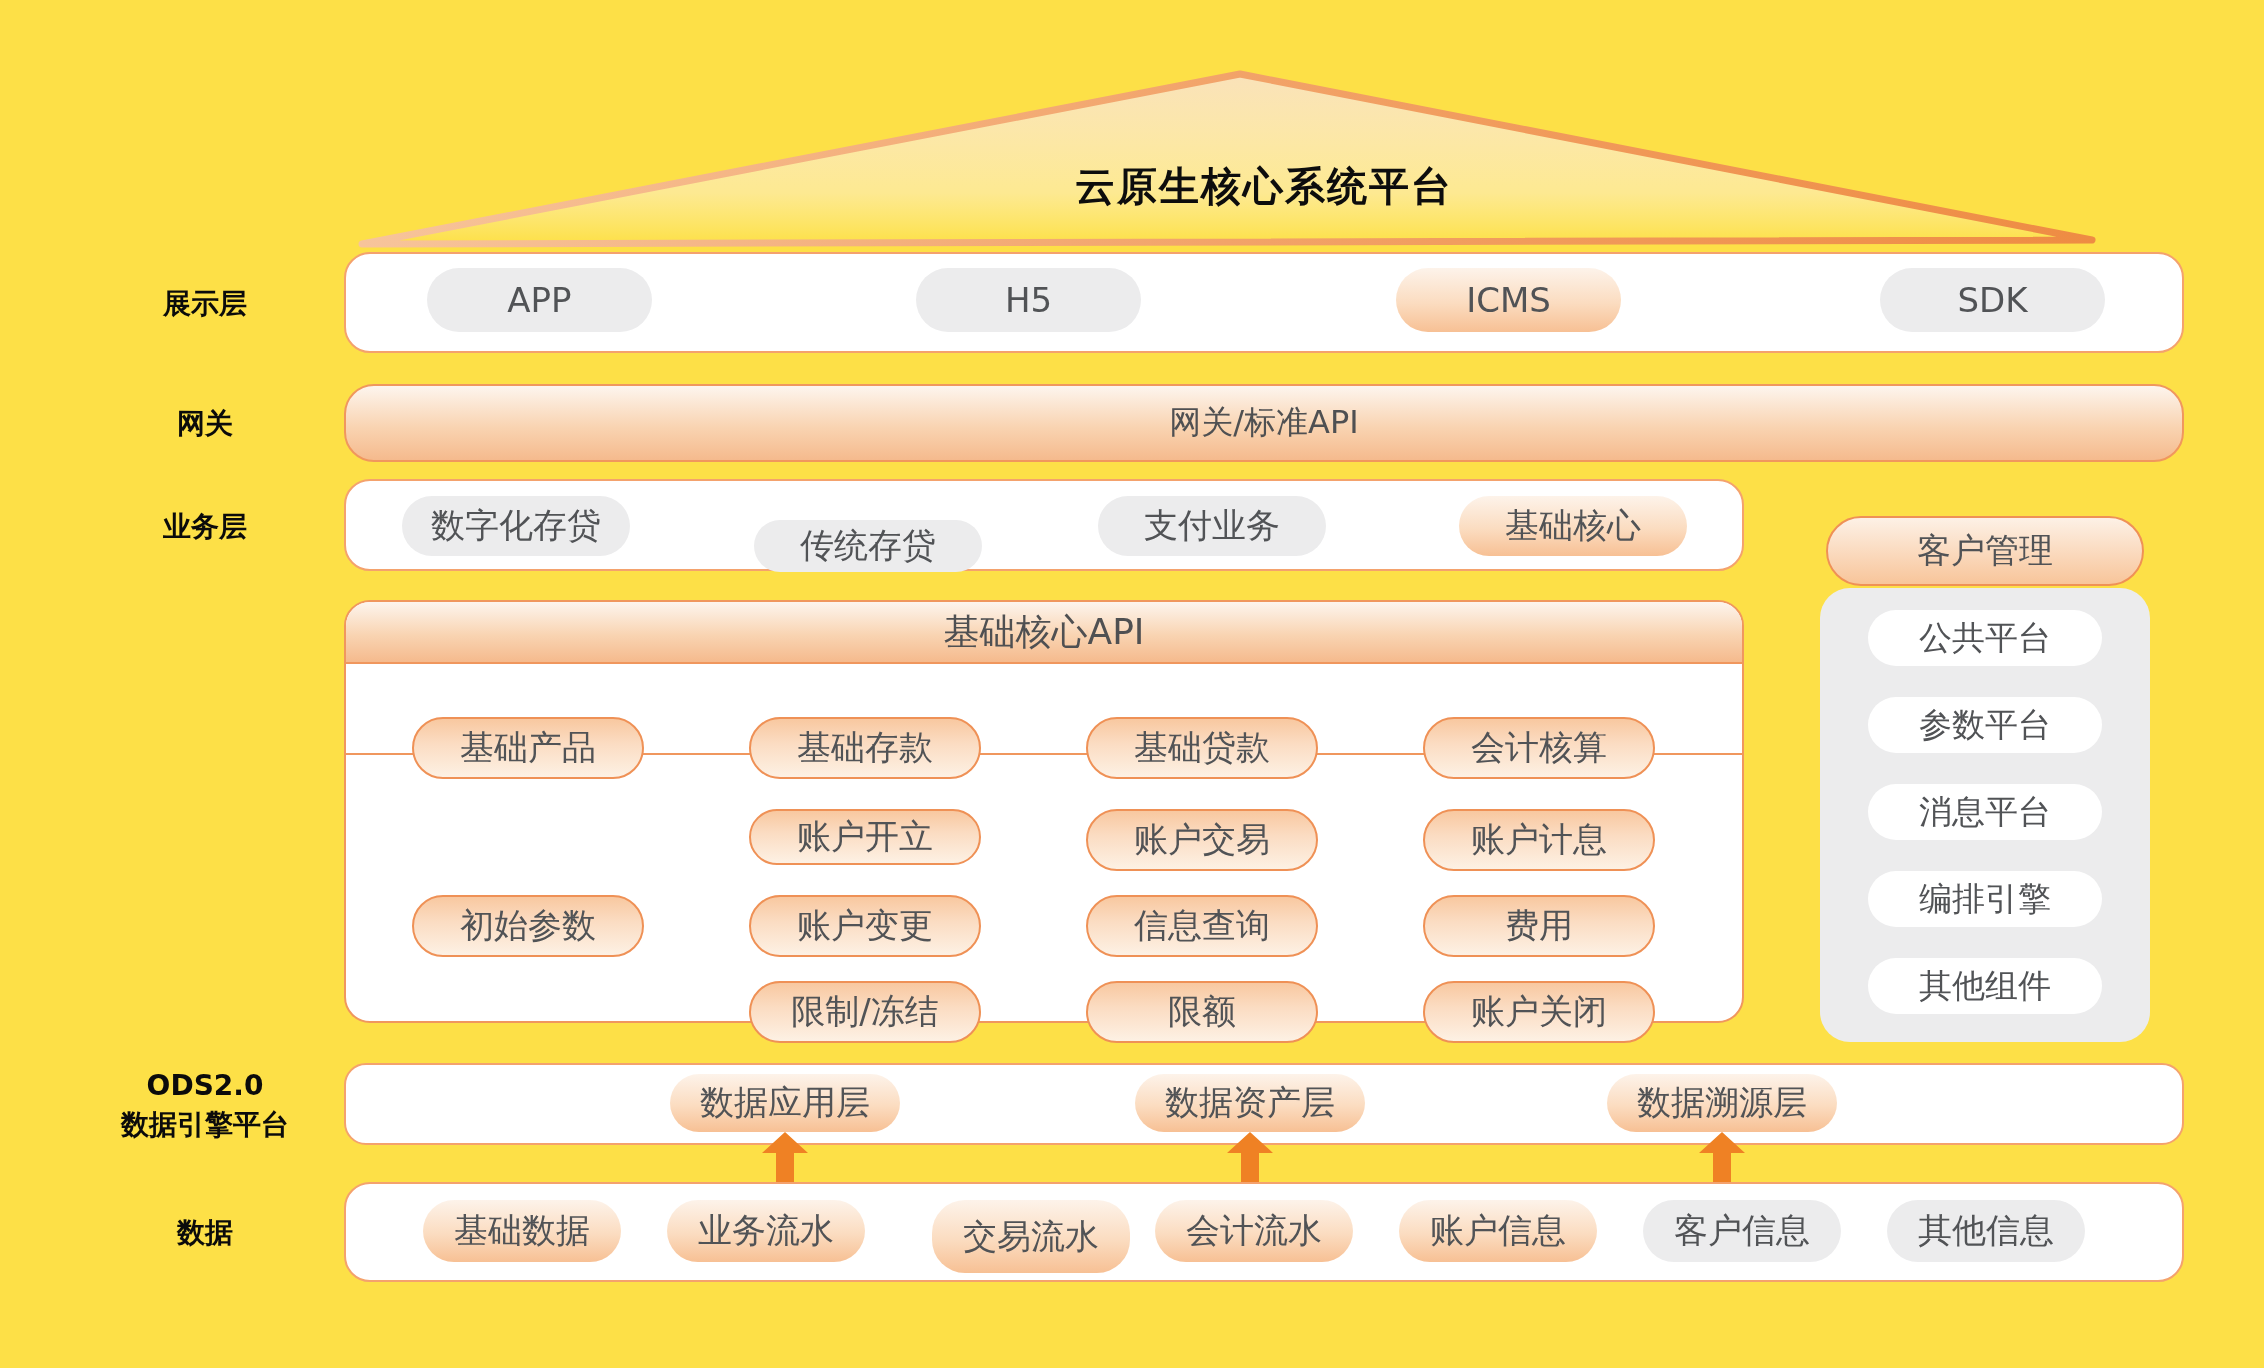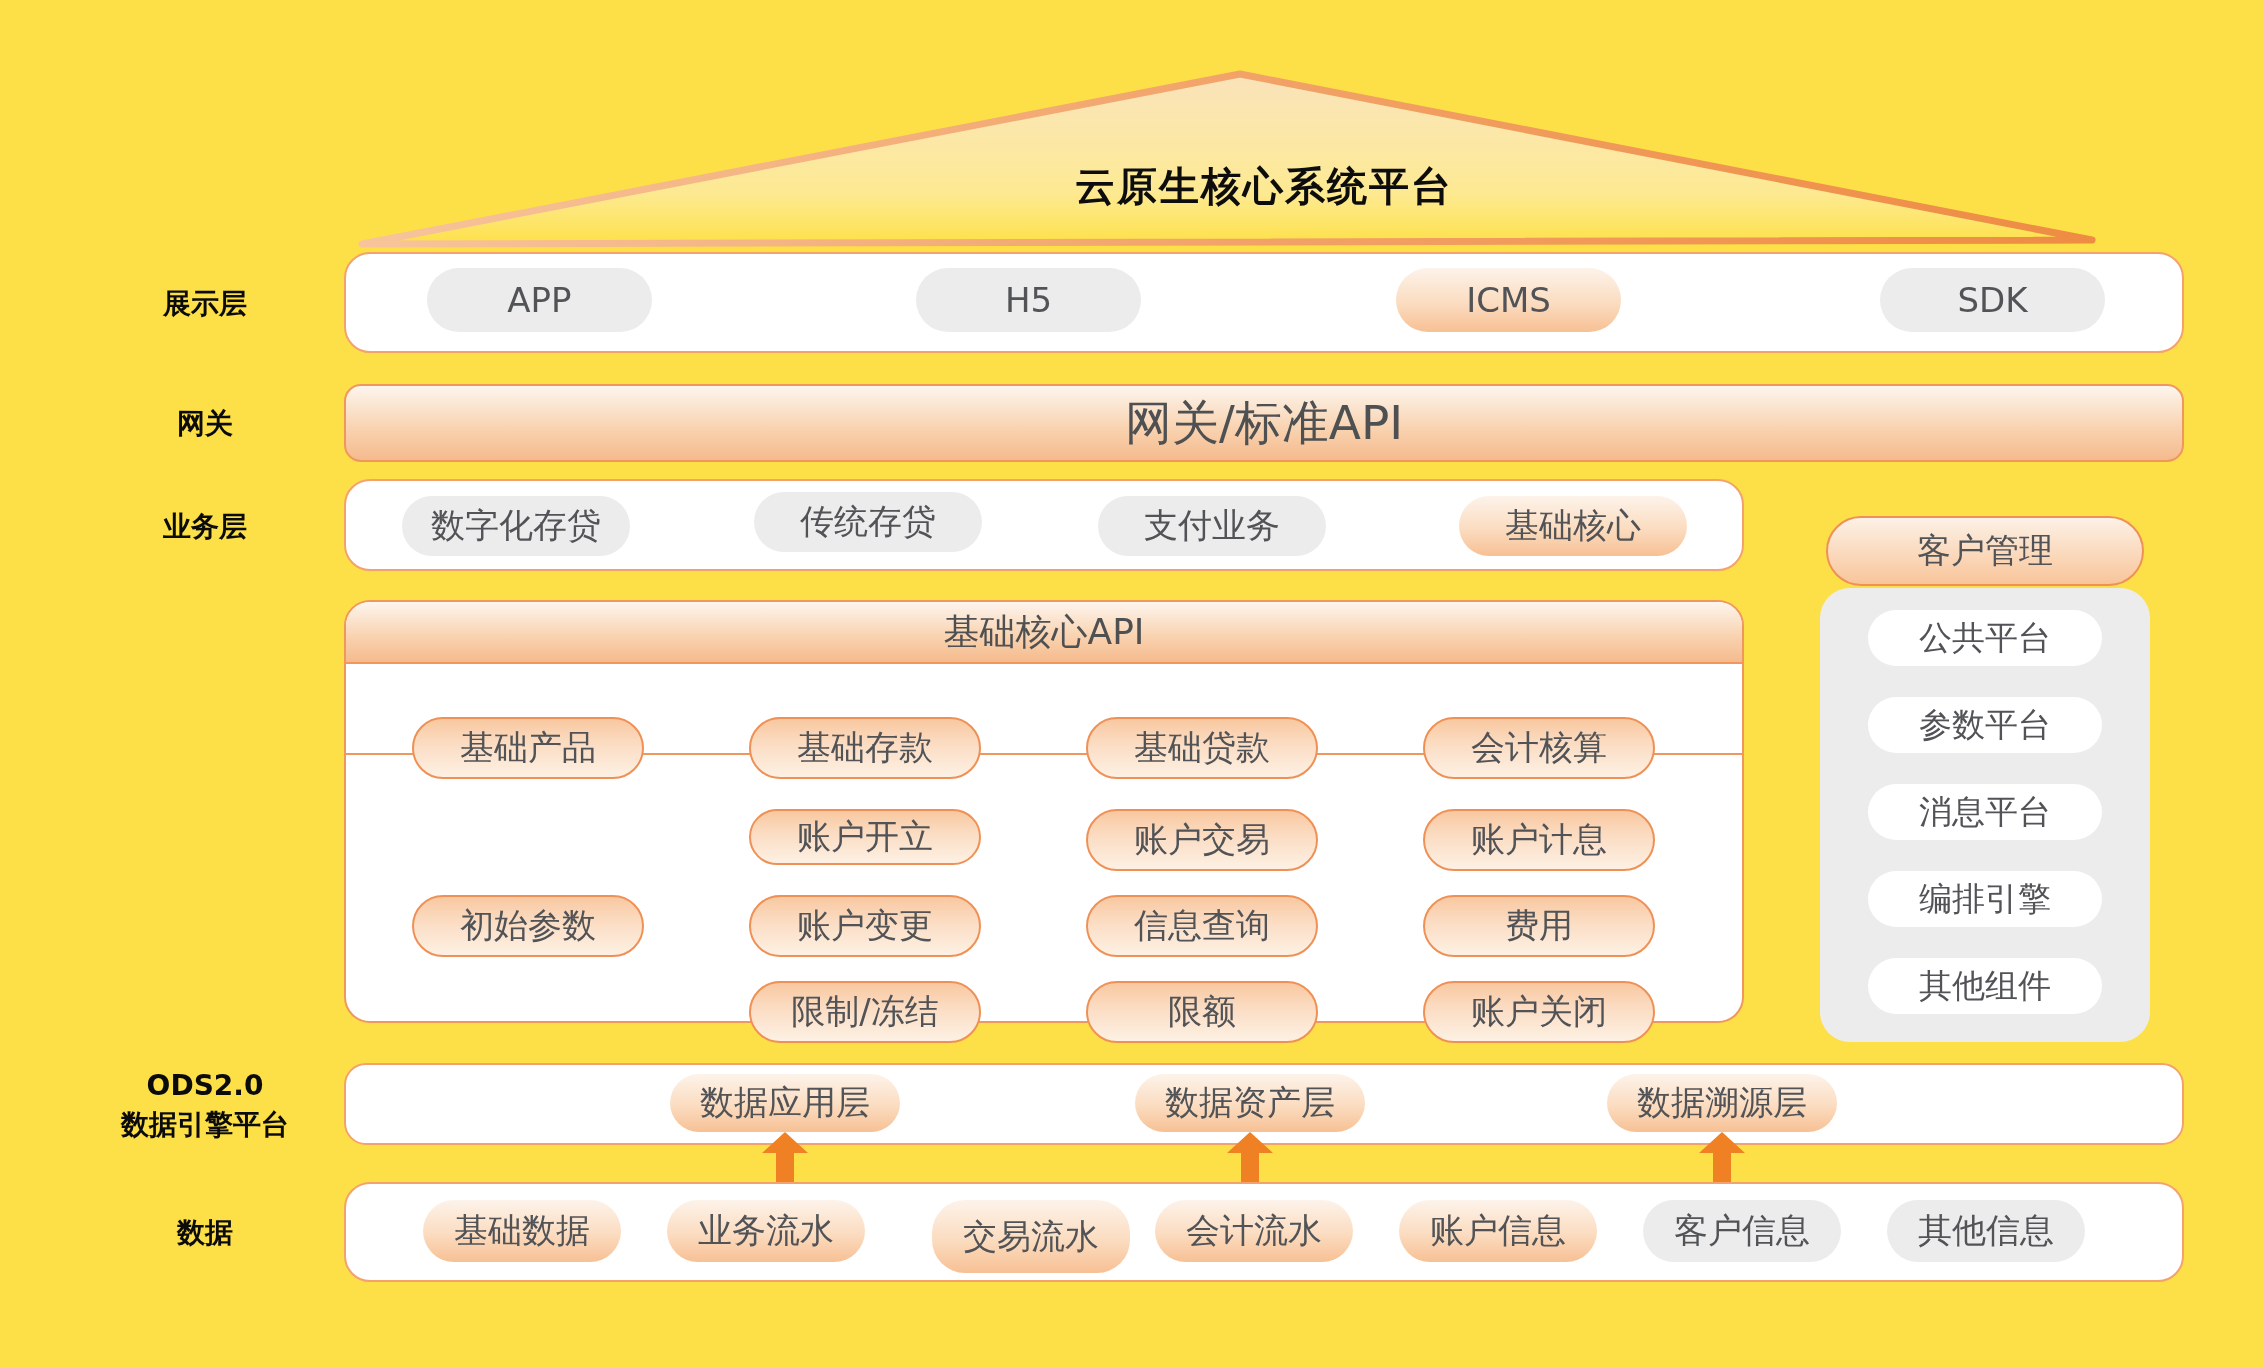--- a/index.html
+++ b/index.html
@@ -8,21 +8,21 @@
   .abs{position:absolute;}
   .title{position:absolute;font-weight:700;color:#0d0d0d;font-size:40px;letter-spacing:2px;text-align:center;line-height:48px;}
   .row-label{position:absolute;font-weight:700;color:#0b0b0b;font-size:28px;text-align:center;line-height:39px;white-space:nowrap;}
   .box{position:absolute;background:#ffffff;border:2px solid #f4a26d;border-radius:26px;box-sizing:border-box;}
   .pill{position:absolute;display:flex;align-items:center;justify-content:center;font-size:34px;font-weight:500;color:#515356;box-sizing:border-box;white-space:nowrap;}
   .pill.gray{background:#ececed;border-radius:33px;}
   .pill.orange{background:linear-gradient(180deg,#fdf3ea 0%,#fbdcc0 55%,#f7c094 100%);border-radius:33px;}
   .pill.outlined{background:linear-gradient(180deg,#f8c8a0 0%,#fbdcc2 42%,#fdf1e4 100%);border:2px solid #ef9156;border-radius:33px;margin-top:39px;}
   .pill.white{background:#ffffff;border-radius:28px;font-size:33px;}
   .pill.customer{background:linear-gradient(180deg,#fdf1e6 0%,#f8c59a 100%);border:2px solid #ef9156;border-radius:36px;font-size:34px;margin-top:26px;}
-  .grad-bar{position:absolute;display:flex;align-items:center;justify-content:center;background:linear-gradient(180deg,#fdf5ee 0%,#f9d4b2 55%,#f5ba8d 100%);border:2px solid #f0975e;border-radius:17px;font-size:47px;font-weight:500;color:#4f5052;box-sizing:border-box;}
+  .grad-bar{position:absolute;display:flex;align-items:center;justify-content:center;background:linear-gradient(180deg,#fdf5ee 0%,#f9d4b2 55%,#f5ba8d 100%);border:2px solid #f0975e;border-radius:30px;font-size:32px;font-weight:500;color:#4f5052;box-sizing:border-box;}
   .core-header{position:absolute;left:0;top:0;width:100%;height:62px;display:flex;align-items:center;justify-content:center;background:linear-gradient(180deg,#fdf5ee 0%,#f9d4b2 55%,#f5ba8d 100%);border-bottom:2px solid #f0975e;border-radius:24px 24px 0 0;font-size:36px;font-weight:500;color:#4f5052;box-sizing:border-box;}
   .core-divider{position:absolute;left:0;width:100%;height:0;border-top:2px solid #f0975e;}
   .panel{position:absolute;background:#ececed;border-radius:30px;}
 </style>
 </head>
 <body>
 
 <div class="stage">
 
   <svg class="abs" style="left:0;top:0" width="2264" height="290" viewBox="0 0 2264 290">
@@ -55,21 +55,21 @@
   <div class="box" style="left:344px;top:252px;width:1840px;height:101px"></div>
   <div class="pill gray" style="left:427px;top:268px;width:225px;height:64px">APP</div>
   <div class="pill gray" style="left:916px;top:268px;width:225px;height:64px">H5</div>
   <div class="pill orange" style="left:1396px;top:268px;width:225px;height:64px">ICMS</div>
   <div class="pill gray" style="left:1880px;top:268px;width:225px;height:64px">SDK</div>
 
   <div class="grad-bar" style="left:344px;top:384px;width:1840px;height:78px">网关/标准API</div>
 
   <div class="box" style="left:344px;top:479px;width:1400px;height:92px"></div>
   <div class="pill gray" style="left:402px;top:496px;width:228px;height:60px">数字化存贷</div>
-  <div class="pill gray" style="left:754px;top:492px;width:228px;height:60px">传统存贷</div>
+  <div class="pill gray" style="left:754px;top:520px;width:228px;height:52px">传统存贷</div>
   <div class="pill gray" style="left:1098px;top:496px;width:228px;height:60px">支付业务</div>
   <div class="pill orange" style="left:1459px;top:496px;width:228px;height:60px">基础核心</div>
 
   <div class="pill customer" style="left:1826px;top:490px;width:318px;height:70px">客户管理</div>
 
   <div class="box" style="left:344px;top:600px;width:1400px;height:423px;border-color:#f0975e">
     <div class="core-header">基础核心API</div>
     <div class="core-divider" style="top:151px"></div>
   </div>
 

